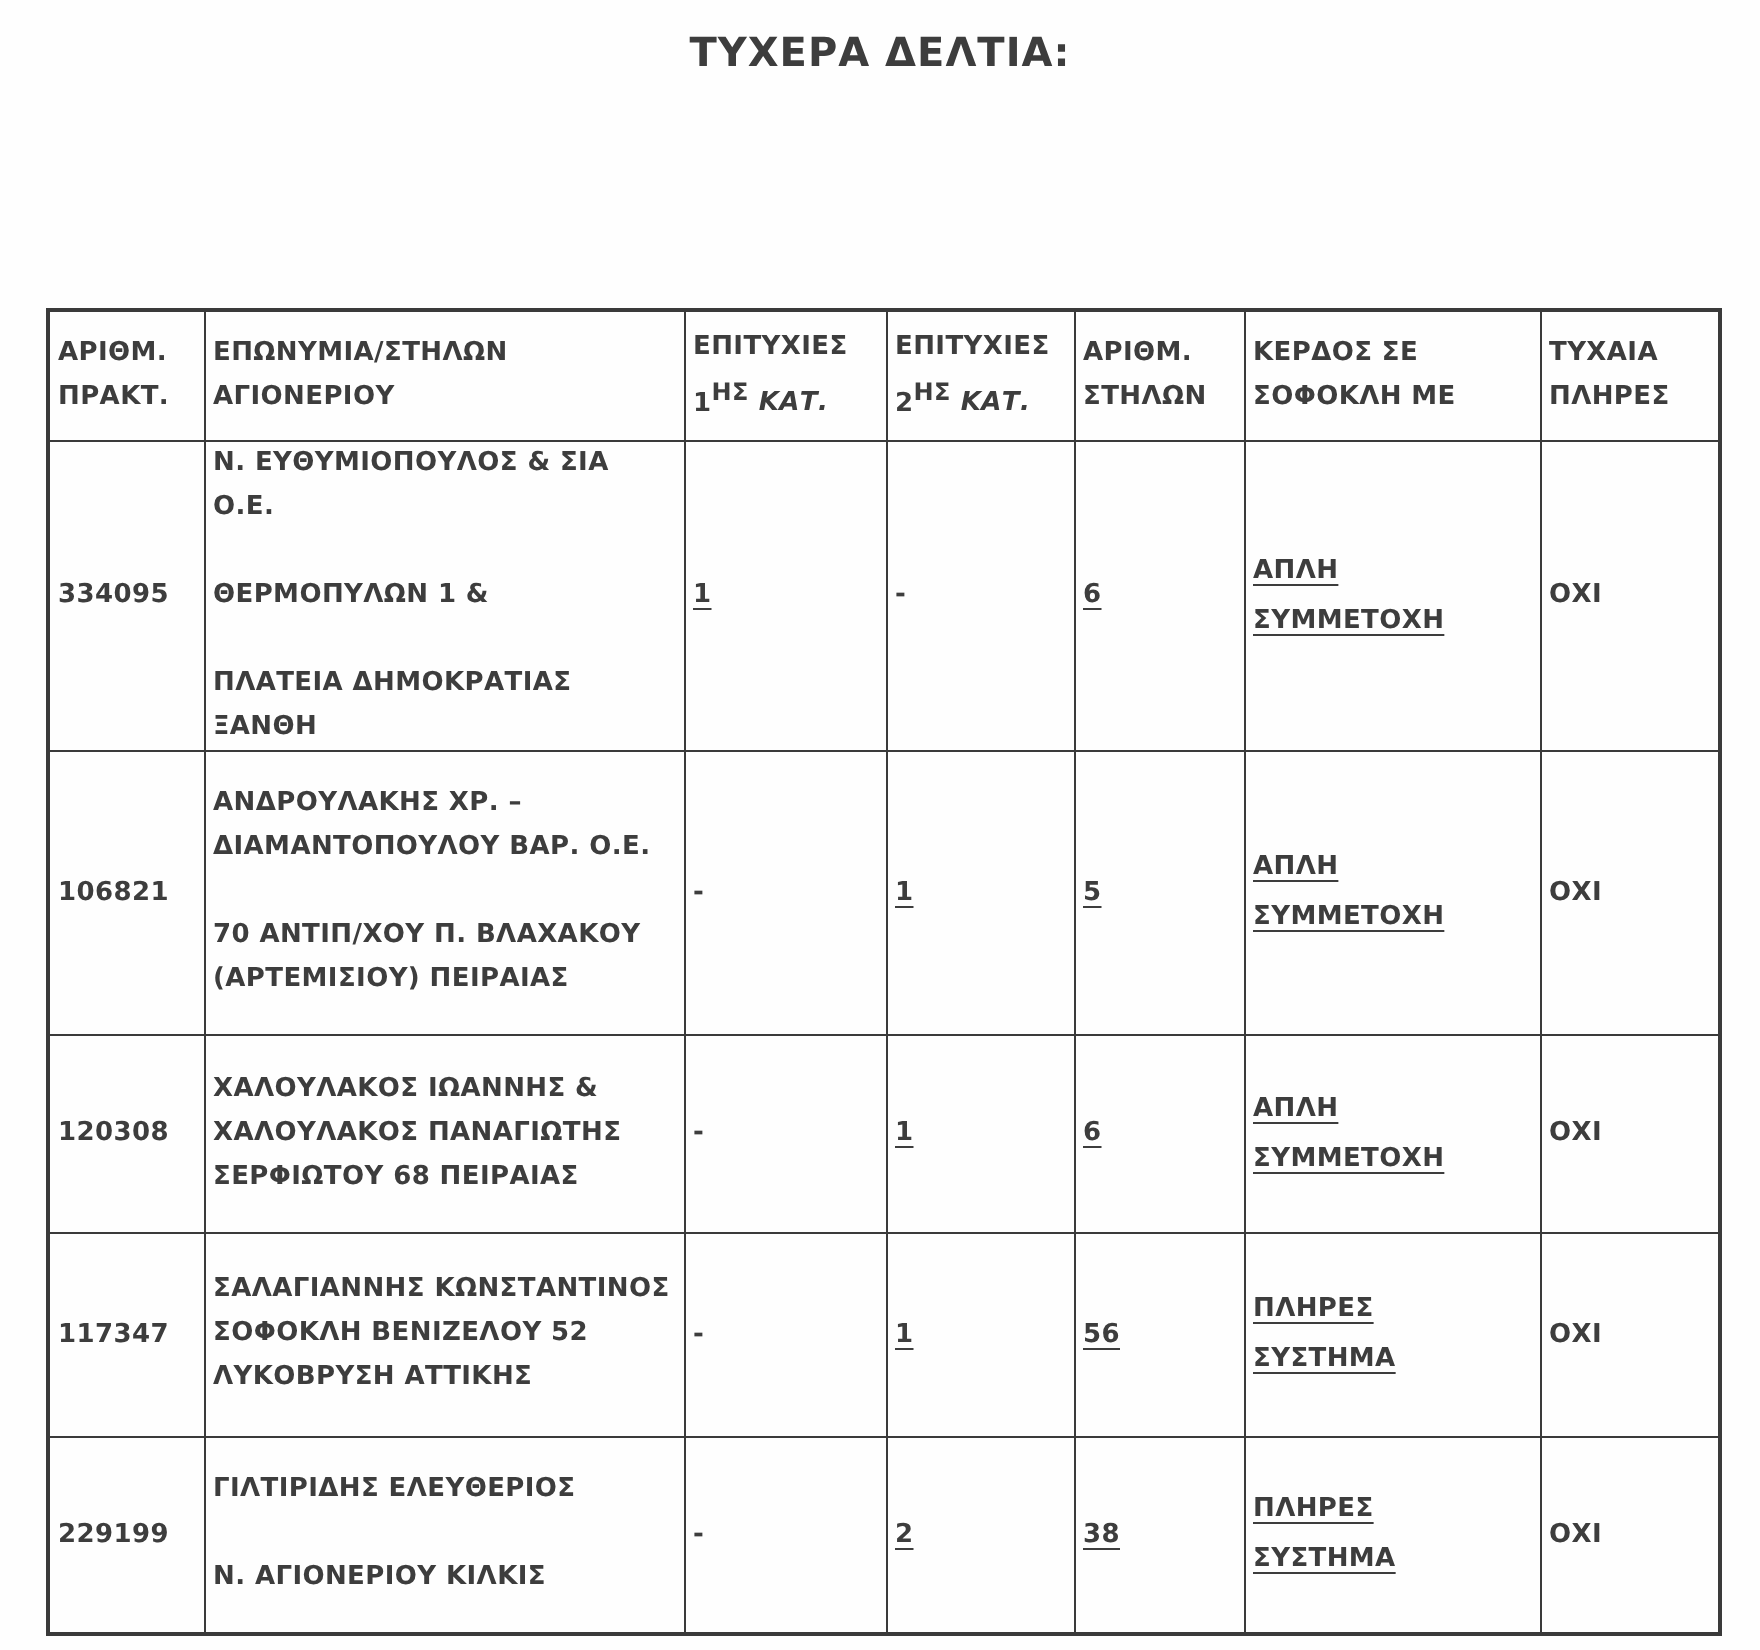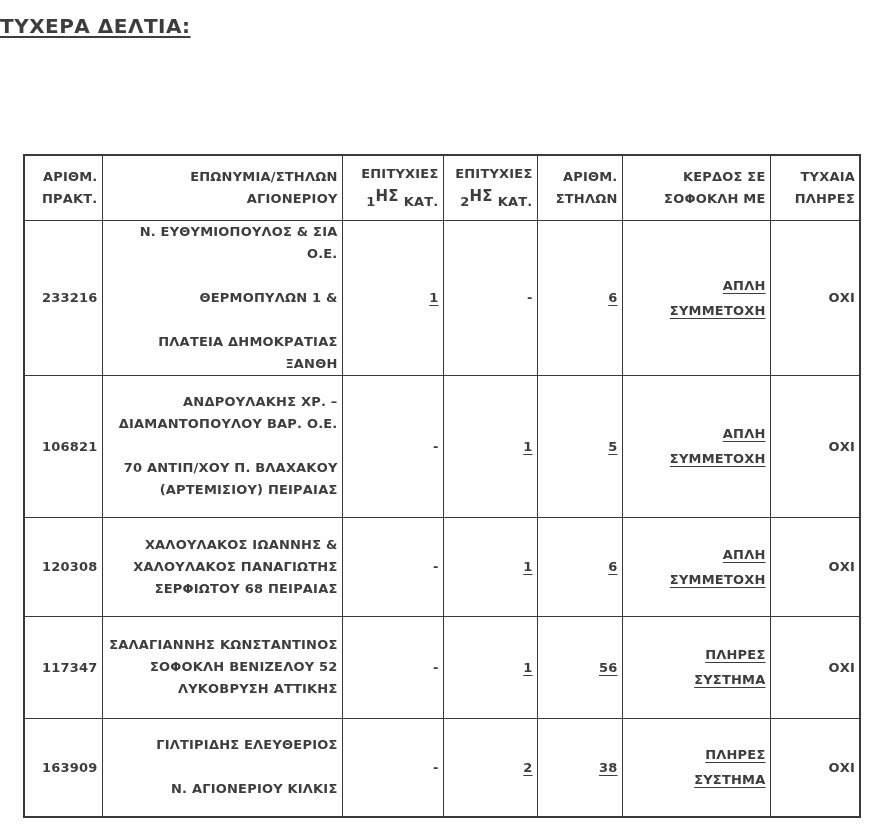--- a/index.html
+++ b/index.html
@@ -6,46 +6,46 @@
   html, body { margin: 0; padding: 0; }
   body {
     width: 880px; height: 825px;
     background: #fefefe;
     font-family: "DejaVu Sans", "Liberation Sans", sans-serif;
     color: #3d3d3d;
     overflow: hidden;
   }
   .title {
     margin-top: 14px;
+    text-align: center;
     font-size: 20px;
     font-weight: bold;
     letter-spacing: 0.5px;
-    text-decoration: underline;
     text-underline-offset: 3px;
   }
   table.tickets {
     border-collapse: collapse;
     table-layout: fixed;
     width: 836px;
     margin: 116px 0 0 23px;
     border: 2px solid #3a3a3a;
   }
   th, td {
     border: 1px solid #3a3a3a;
-    text-align: right;
+    text-align: left;
     vertical-align: middle;
     font-weight: bold;
     font-size: 13px;
     padding: 0 4px;
     letter-spacing: 0.2px;
   }
   thead tr { height: 65px; }
   .hl { display: block; line-height: 22px; }
-  sup { font-size: 15px; }
-  .hdr-rest { margin-left: 5px; }
+  sup { font-size: 12px; }
+  .hdr-rest { margin-left: 5px; font-style: italic; }
   tr.r0 { height: 143px; }
   tr.r1 { height: 142px; }
   tr.r2 { height: 99px; }
   tr.r3 { height: 102px; }
   tr.r4 { height: 99px; }
   .pre { white-space: pre-line; line-height: 22px; }
   td.c-prize .pre { line-height: 25px; }
   .u { text-decoration: underline; text-underline-offset: 3px; }
 </style>
 </head>
@@ -92,21 +92,21 @@
           <span class="hl">ΣΟΦΟΚΛΗ ΜΕ</span>
         </th>
         <th>
           <span class="hl">ΤΥΧΑΙΑ</span>
           <span class="hl">ΠΛΗΡΕΣ</span>
         </th>
       </tr>
     </thead>
     <tbody>
       <tr class="r0">
-        <td><span>233216</span></td>
+        <td><span>334095</span></td>
         <td><span class="pre">Ν. ΕΥΘΥΜΙΟΠΟΥΛΟΣ &amp; ΣΙΑ Ο.Ε.
 
 ΘΕΡΜΟΠΥΛΩΝ 1 &amp;
 
 ΠΛΑΤΕΙΑ ΔΗΜΟΚΡΑΤΙΑΣ ΞΑΝΘΗ</span></td>
         <td><span class="val u">1</span></td>
         <td><span class="val">-</span></td>
         <td><span class="val u">6</span></td>
         <td class="c-prize"><span class="pre u">ΑΠΛΗ
 ΣΥΜΜΕΤΟΧΗ</span></td>
@@ -144,21 +144,21 @@
 ΣΟΦΟΚΛΗ ΒΕΝΙΖΕΛΟΥ 52
 ΛΥΚΟΒΡΥΣΗ ΑΤΤΙΚΗΣ</span></td>
         <td><span class="val">-</span></td>
         <td><span class="val u">1</span></td>
         <td><span class="val u">56</span></td>
         <td class="c-prize"><span class="pre u">ΠΛΗΡΕΣ
 ΣΥΣΤΗΜΑ</span></td>
         <td><span>ΟΧΙ</span></td>
       </tr>
       <tr class="r4">
-        <td><span>163909</span></td>
+        <td><span>229199</span></td>
         <td><span class="pre">ΓΙΛΤΙΡΙΔΗΣ ΕΛΕΥΘΕΡΙΟΣ
 
 Ν. ΑΓΙΟΝΕΡΙΟΥ ΚΙΛΚΙΣ</span></td>
         <td><span class="val">-</span></td>
         <td><span class="val u">2</span></td>
         <td><span class="val u">38</span></td>
         <td class="c-prize"><span class="pre u">ΠΛΗΡΕΣ
 ΣΥΣΤΗΜΑ</span></td>
         <td><span>ΟΧΙ</span></td>
       </tr>

